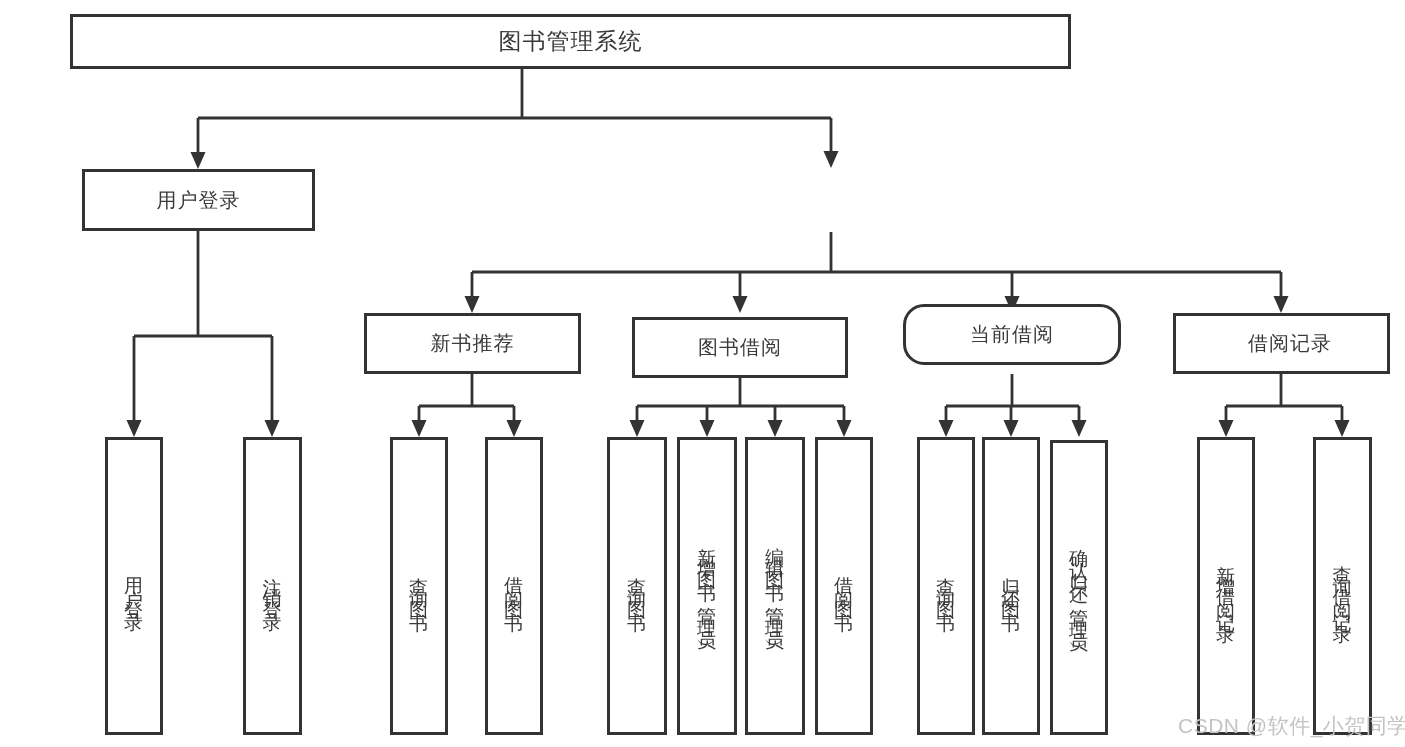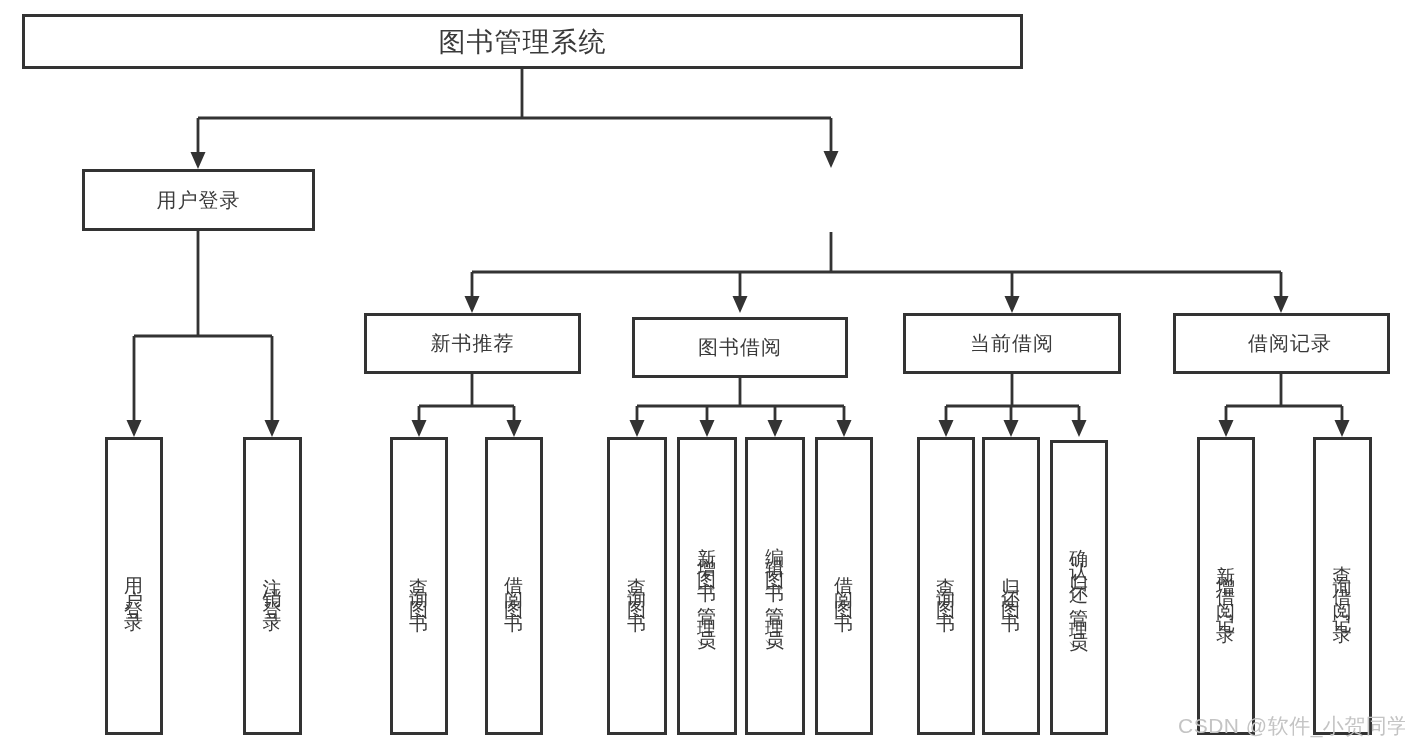--- a/index.html
+++ b/index.html
@@ -24,21 +24,21 @@
     background: #ffffff;
     color: #3a3a3a;
     display: flex;
     align-items: center;
     justify-content: center;
     text-align: center;
     letter-spacing: 1px;
     z-index: 2;
   }
   .node.h  { font-size: 20px; }
-  .node.root { font-size: 27px; }
+  .node.root { font-size: 23px; margin-left: 48px; }
   .node.v {
     writing-mode: vertical-rl;
     font-size: 19px;
     letter-spacing: 12px;
     line-height: 1;
   }
   .watermark {
     position: absolute;
     left: 1150px;
     top: 712px;
@@ -86,21 +86,21 @@
       M1218.5 420 L1233.5 420 L1226 437 Z
       M1334.5 420 L1349.5 420 L1342 437 Z"></path>
   </svg>
 
   <div class="node h root" style="left:22px; top:14px; width:1001px; height:55px;">图书管理系统</div>
 
   <div class="node h" style="left:82px; top:169px; width:233px; height:62px;">用户登录</div>
 
   <div class="node h" style="left:364px; top:313px; width:217px; height:61px;text-align:center;">新书推荐</div>
   <div class="node h" style="left:632px; top:317px; width:216px; height:61px;">图书借阅</div>
-  <div class="node h" style="left:903px; top:313px; width:218px; height:61px;">当前借阅</div>
+  <div class="node h" style="left:903px; top:304px; width:218px; height:61px;border-radius:21px;">当前借阅</div>
   <div class="node h" style="left:1173px; top:313px; width:217px; height:61px;padding-left:17px;">借阅记录</div>
 
   <div class="node v" style="left:105px; top:437px; width:58px; height:298px;">用户登录</div>
   <div class="node v" style="left:243px; top:437px; width:59px; height:298px;">注销登录</div>
 
   <div class="node v" style="left:390px; top:437px; width:58px; height:298px;">查询图书</div>
   <div class="node v" style="left:485px; top:437px; width:58px; height:298px;">借阅图书</div>
 
   <div class="node v" style="left:607px; top:437px; width:60px; height:298px;">查询图书</div>
   <div class="node v" style="left:677px; top:437px; width:60px; height:298px;">新增图书（管理员）</div>

